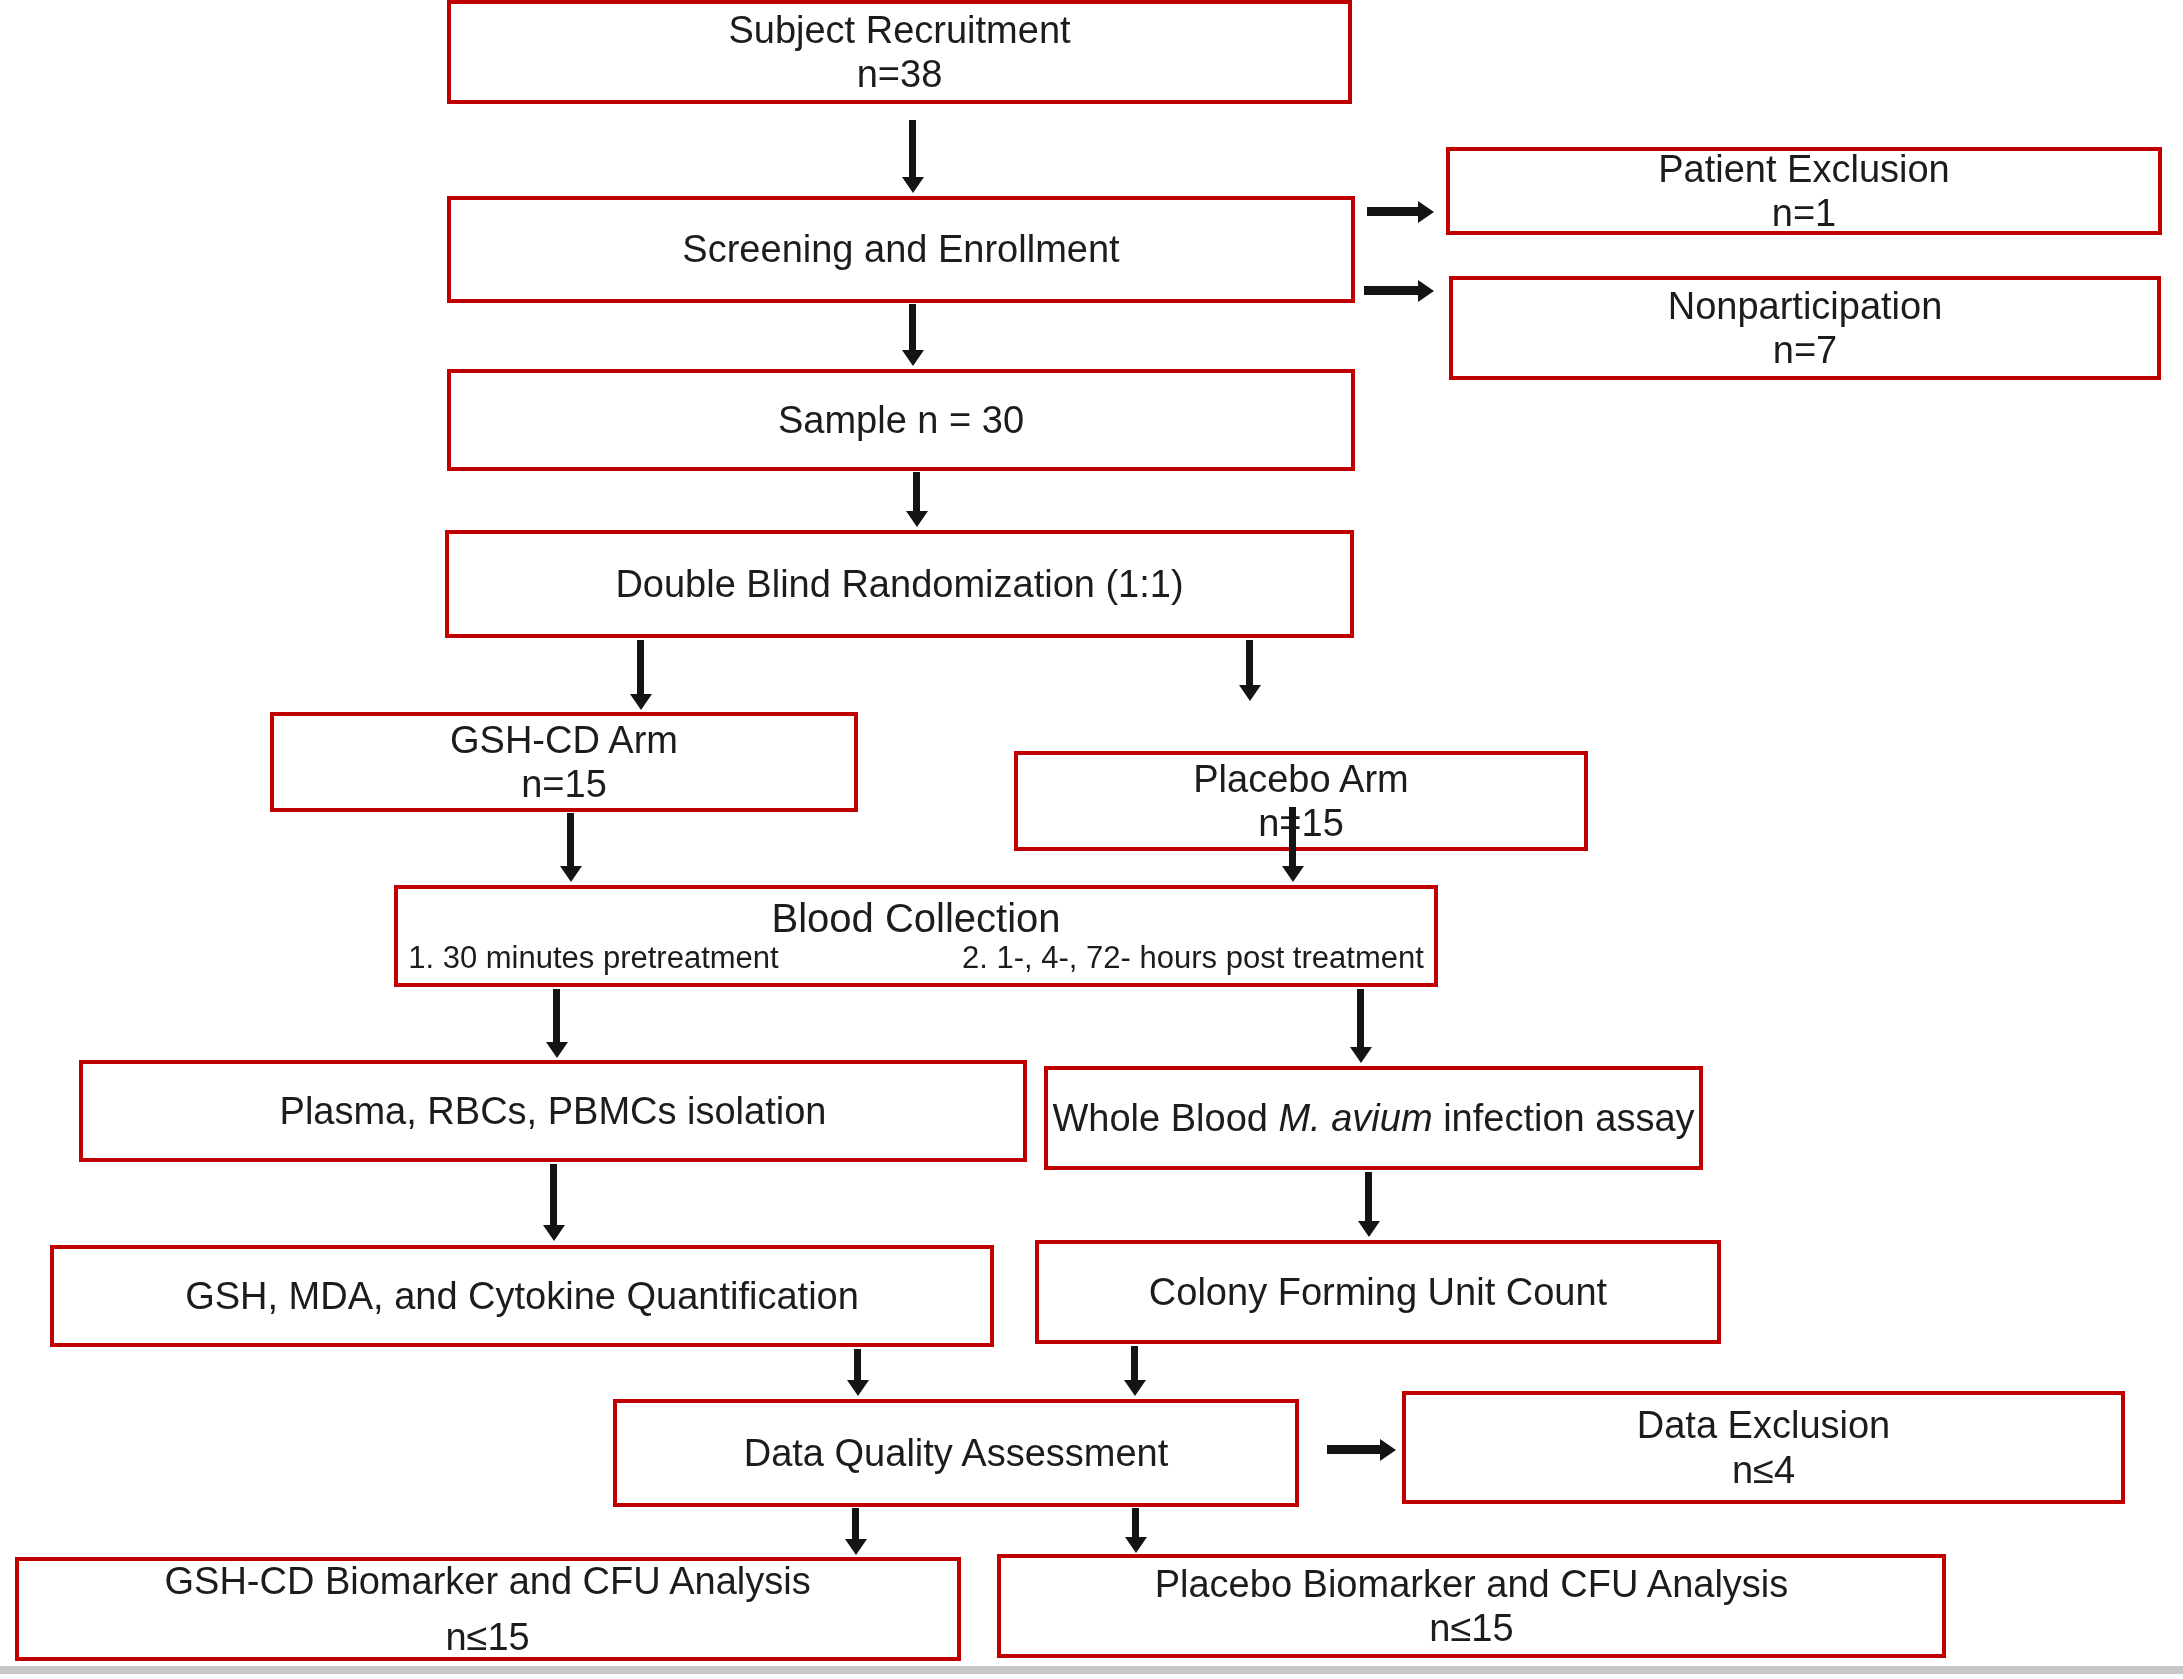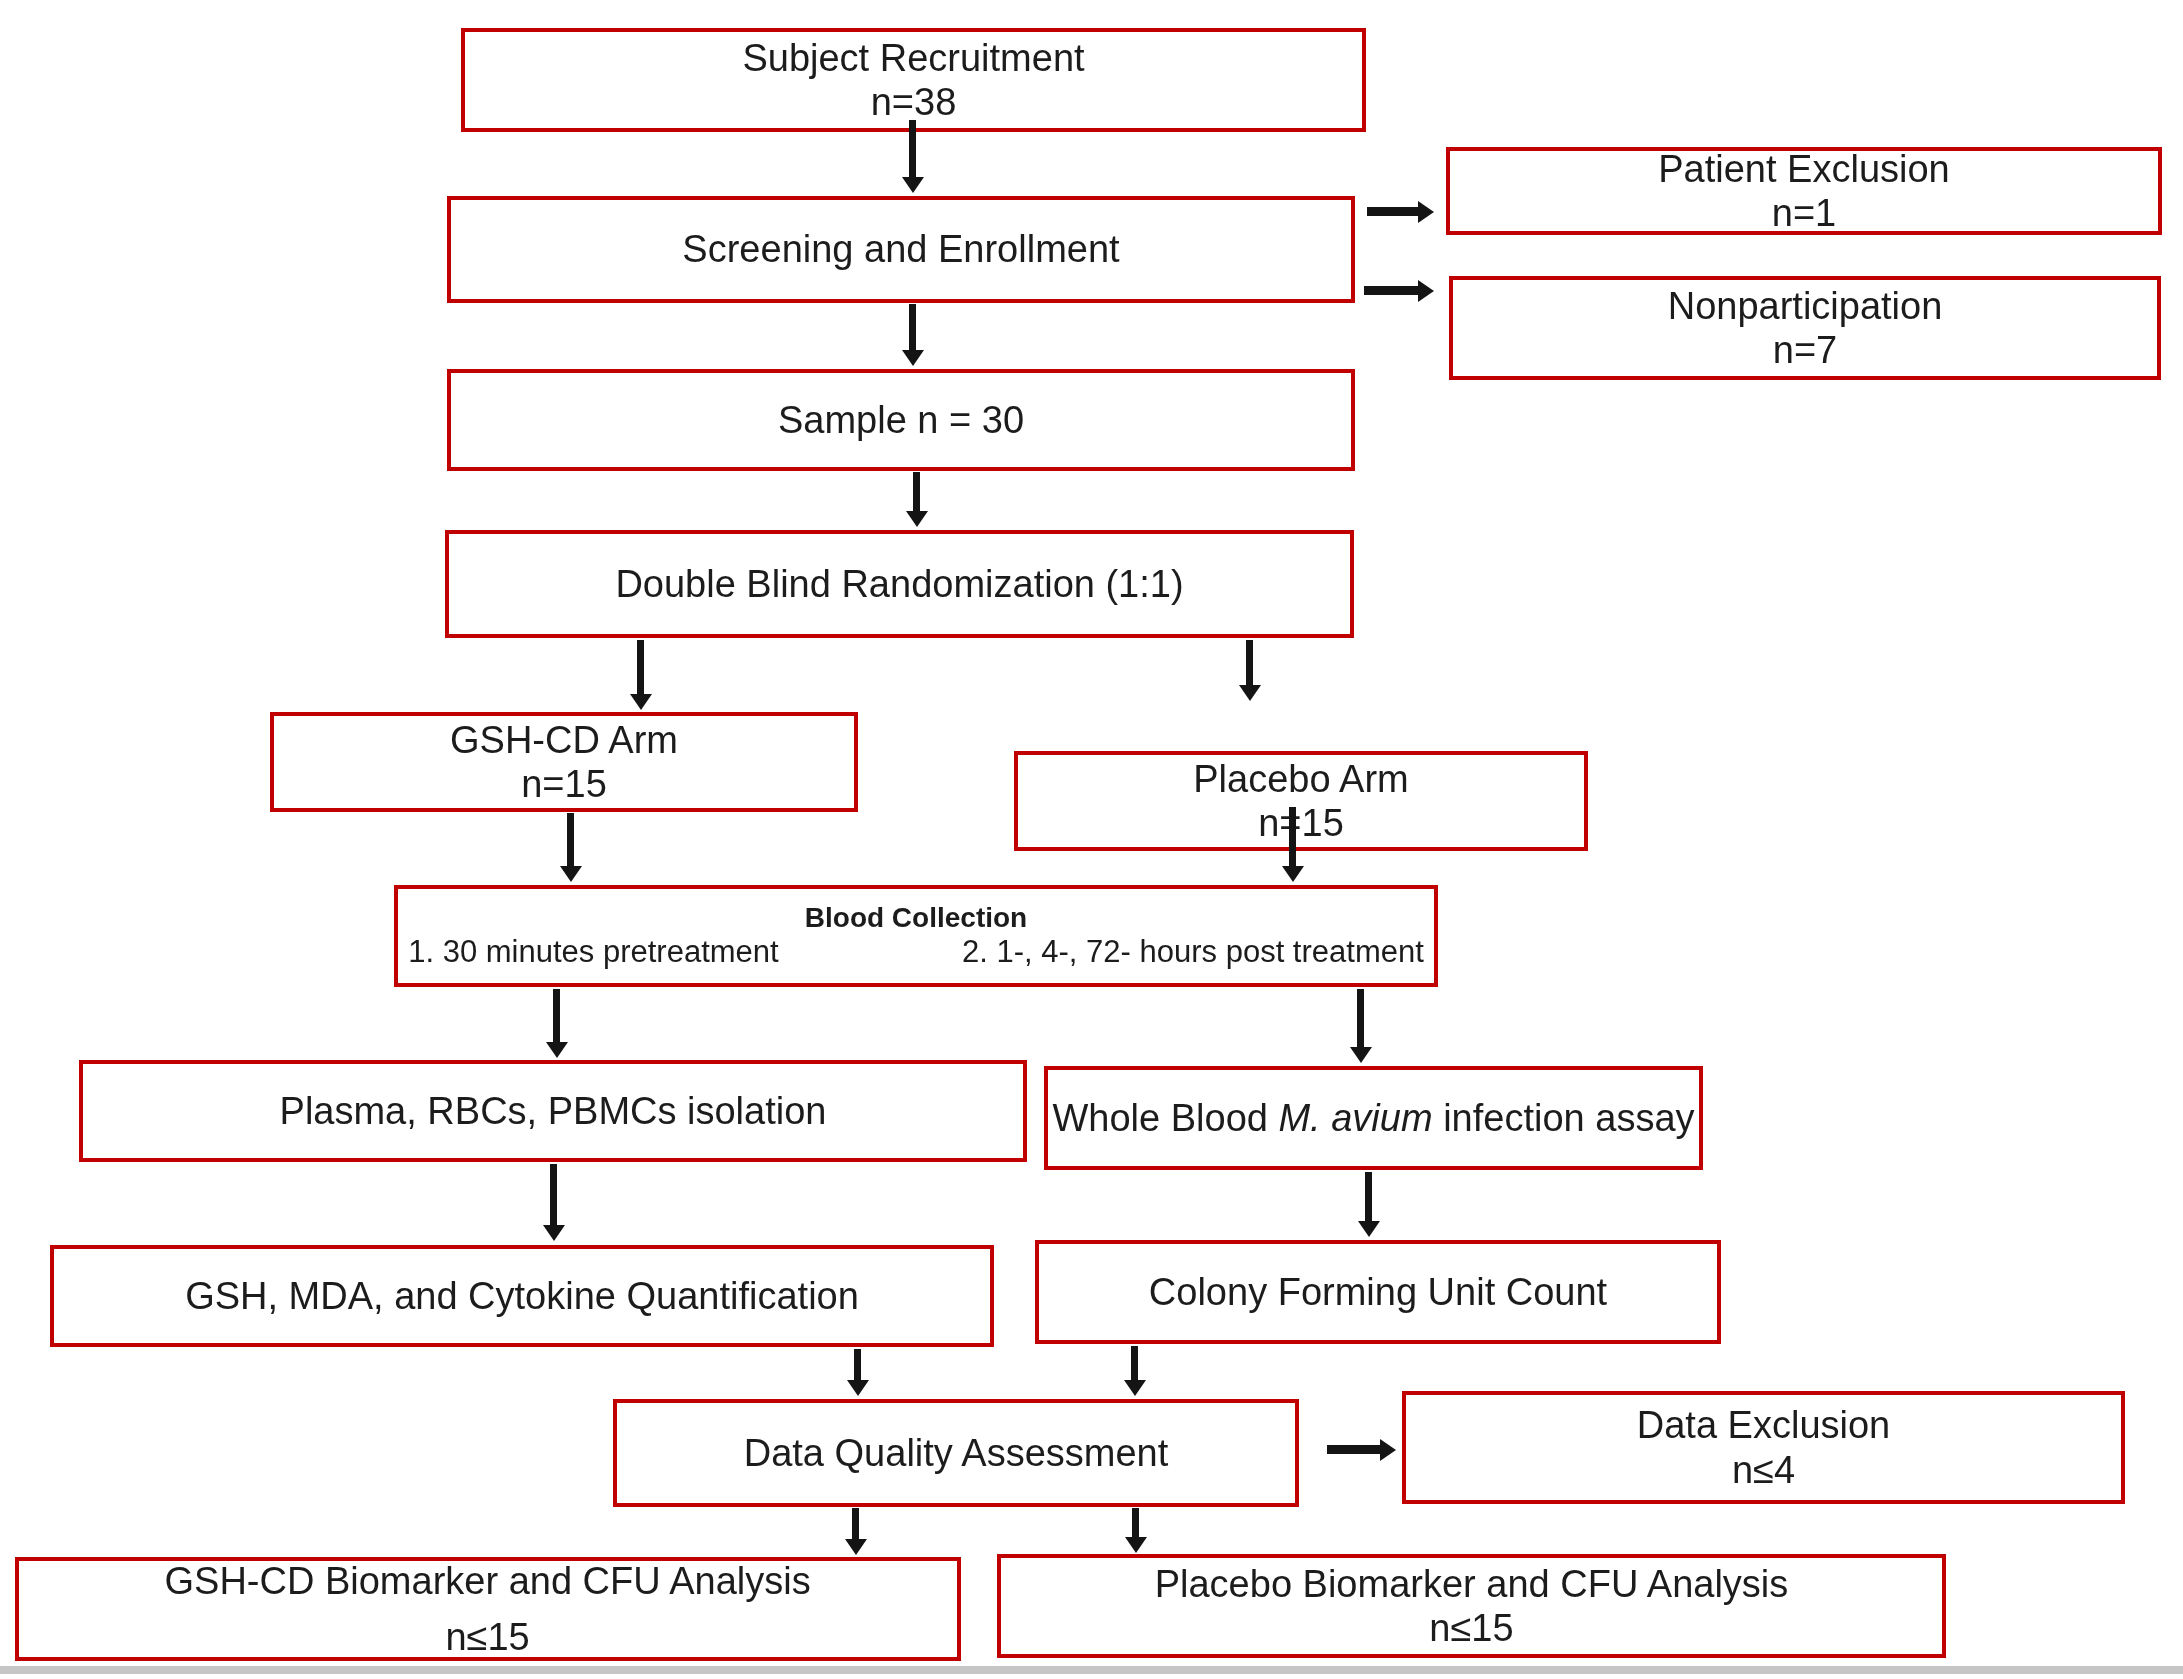--- a/index.html
+++ b/index.html
@@ -28,21 +28,21 @@
     flex-direction:column;
     align-items:center;
     justify-content:center;
     text-align:center;
     font-size:38px;
     line-height:1.16;
     color:var(--text);
   }
   .box .sub{display:block;}
   .italic{font-style:italic;}
-  .bc-title{font-size:28px;line-height:1.1;font-weight:bold;}
+  .bc-title{font-size:40px;line-height:1.1;}
   .bc-row{
     display:flex;
     flex-direction:row;
     justify-content:space-between;
     gap:66px;
     font-size:31px;
     line-height:1.15;
     width:100%;
   }
   
@@ -82,21 +82,21 @@
     left:0;top:1666px;
     width:2183px;height:8px;
     background:var(--bar);
   }
 </style>
 </head>
 <body>
 
 <div id="canvas">
 
-  <div class="box" style="left:447px;top:28px;width:905px;height:104px;margin-left:14px;">
+  <div class="box" style="left:447px;top:0;width:905px;height:104px;">
     <span class="sub">Subject Recruitment</span>
     <span class="sub">n=38</span>
   </div>
 
   <div class="varrow" style="left:901px;top:120px;height:73px;">
     <div class="shaft"></div>
     <div class="vhead"></div>
   </div>
 
   <div class="box" style="left:447px;top:196px;width:908px;height:107px;">

